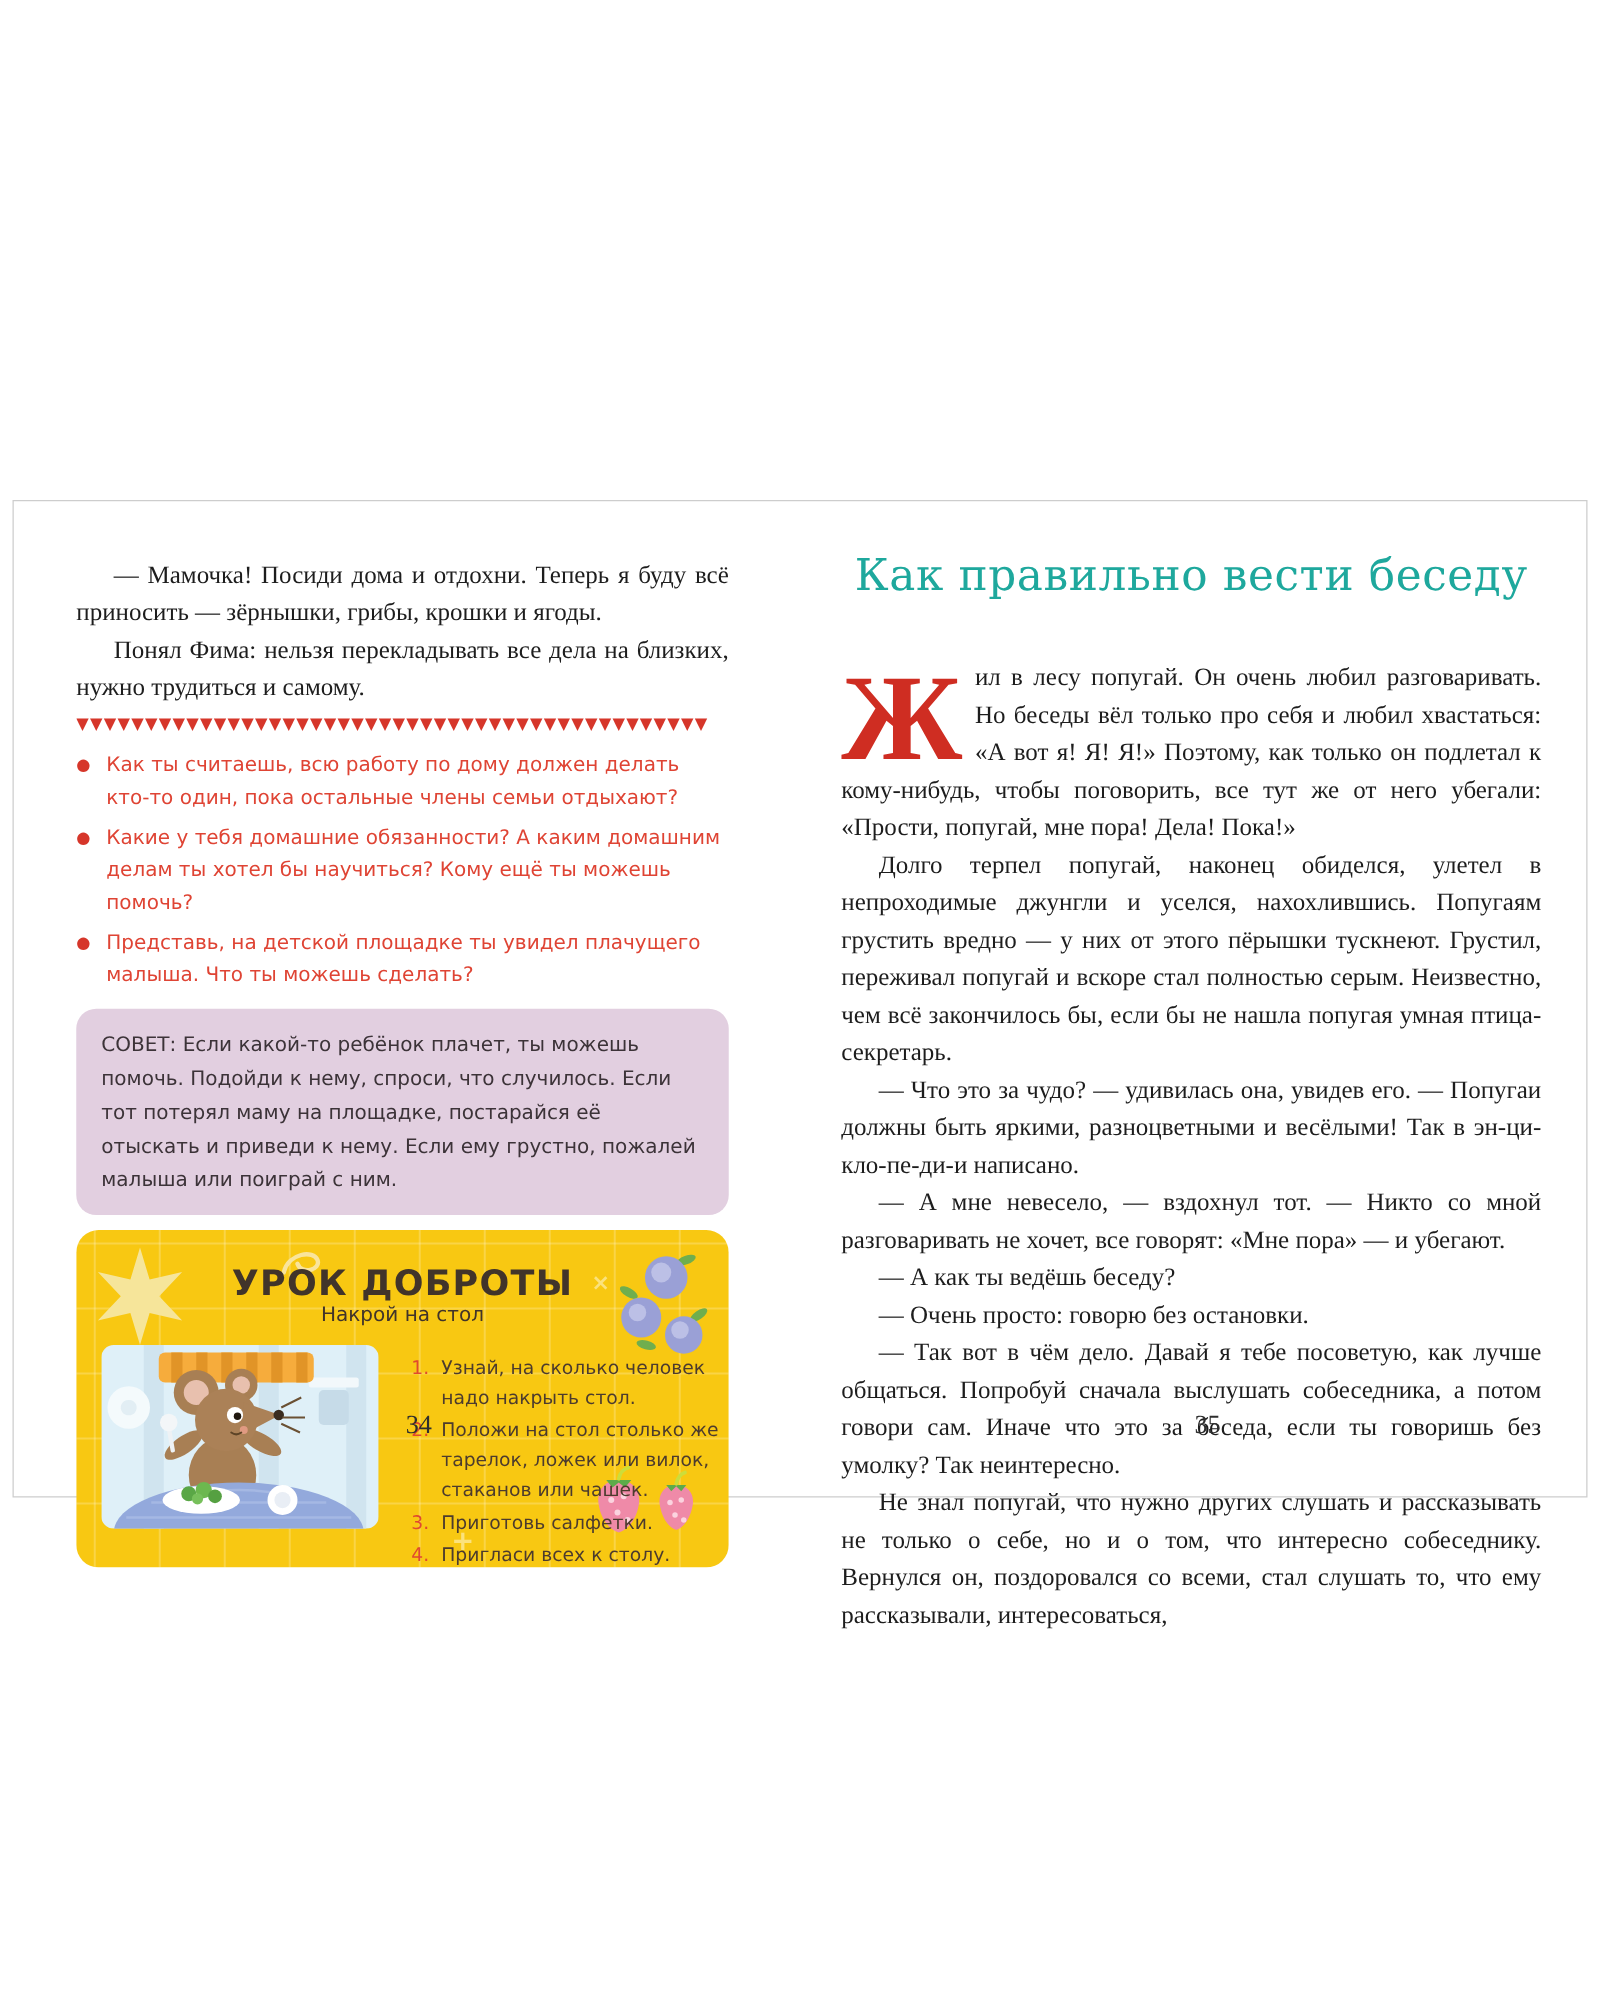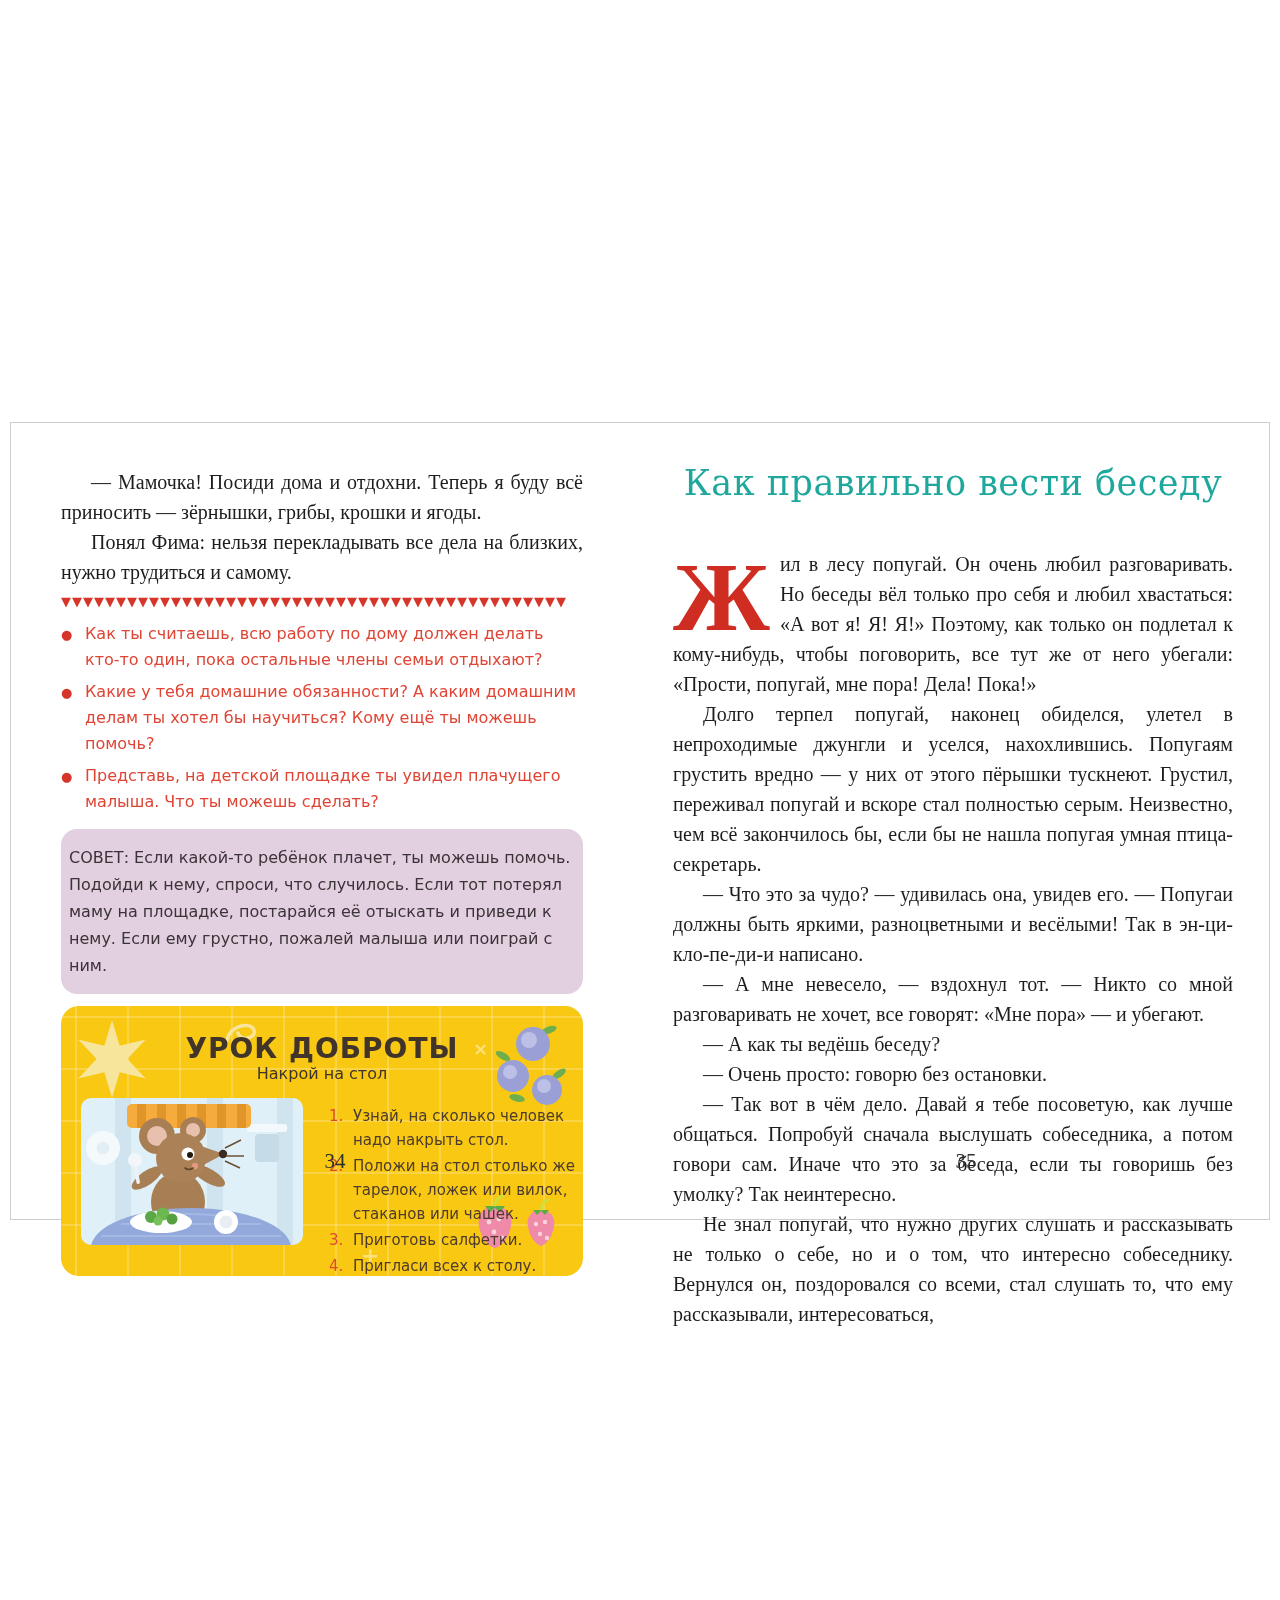--- a/index.html
+++ b/index.html
@@ -1,18 +1,18 @@
 <!DOCTYPE html>
 <html><head>
 <meta charset="utf-8">
 <style>
   * { margin:0; padding:0; box-sizing:border-box; }
   html,body { width:1280px; height:1600px; background:#ffffff; font-family:"Liberation Serif", serif; }
   .spread {
-    position:absolute; left:10px; top:422px; width:1260px; height:798px;
+    position:absolute; left:10px; top:400px; width:1260px; height:798px;
     background:#ffffff; border:1px solid #cdcdcd;
   }
   
   .leftcol { position:absolute; left:50px; top:44px; width:522px; }
   .body-p {
     font-family:"Liberation Serif", serif; font-size:20px; line-height:30px;
     color:#1d1d1d; text-align:justify; text-indent:30px;
   }
   .divider {
     margin-top:8px; width:100%; overflow:hidden; white-space:nowrap;
@@ -22,21 +22,21 @@
   .questions { list-style:none; margin-top:12px; }
   .questions li {
     position:relative; padding-left:24px; margin-bottom:6px;
     font-family:"DejaVu Sans", sans-serif; font-size:16px; line-height:26px;
     color:#df4434;
   }
   .questions li::before {
     content:"●"; position:absolute; left:0; top:1px; font-size:13px; color:#d6362a;
   }
   .advice {
-    margin-top:14px; background:#e2cfe0; border-radius:16px; padding:15px 8px;
+    margin-top:14px; background:#e2cfe0; border-radius:16px; padding:15px 20px;
     font-family:"DejaVu Sans", sans-serif; font-size:16px; line-height:27px; color:#3c3338;
   }
   .lesson {
     position:relative; margin-top:12px; width:522px; height:270px;
     background:#f8c812; border-radius:18px; overflow:hidden;
     background-image:
       linear-gradient(rgba(255,255,255,0.22) 2px, transparent 2px),
       linear-gradient(90deg, rgba(255,255,255,0.22) 2px, transparent 2px);
     background-size:52px 52px; background-position:14px 10px;
   }

